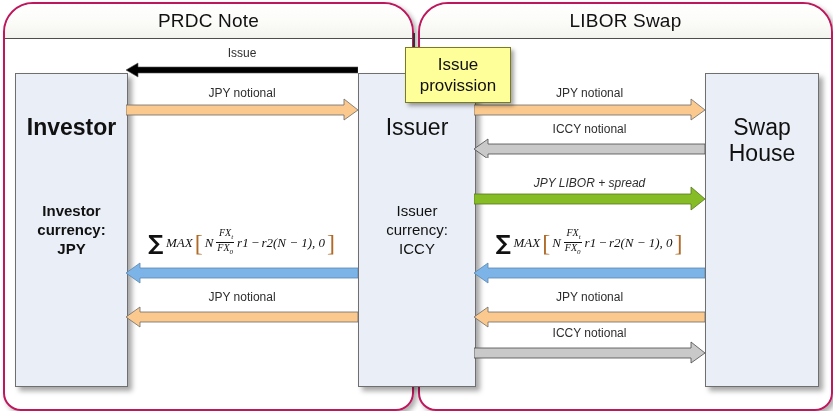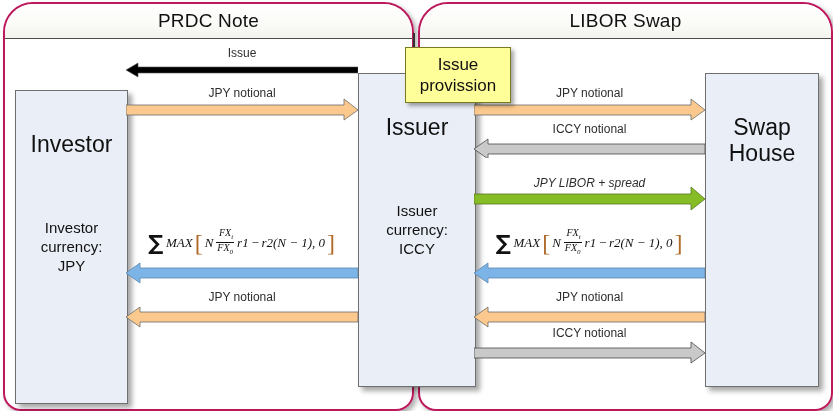--- a/index.html
+++ b/index.html
@@ -105,21 +105,21 @@
       <span class="container-title">PRDC Note</span>
     </div>
   </div>
 
   <div class="container" style="left:418px;top:2px;width:411px;height:405px;">
     <div class="container-header">
       <span class="container-title">LIBOR Swap</span>
     </div>
   </div>
 
-  <div class="party" style="left:15px;top:90px;width:111px;height:312px;">
+  <div class="party" style="left:15px;top:73px;width:111px;height:312px;font-weight:bold;">
     <div class="party-name" style="top:40px;">Investor</div>
     <div class="party-sub" style="top:127px;white-space:pre-line;">Investor
 currency:
 JPY</div>
   </div>
 
   <div class="party" style="left:358px;top:73px;width:116px;height:312px;">
     <div class="party-name" style="top:40px;">Issuer</div>
     <div class="party-sub" style="top:127px;white-space:pre-line;">Issuer
 currency:

